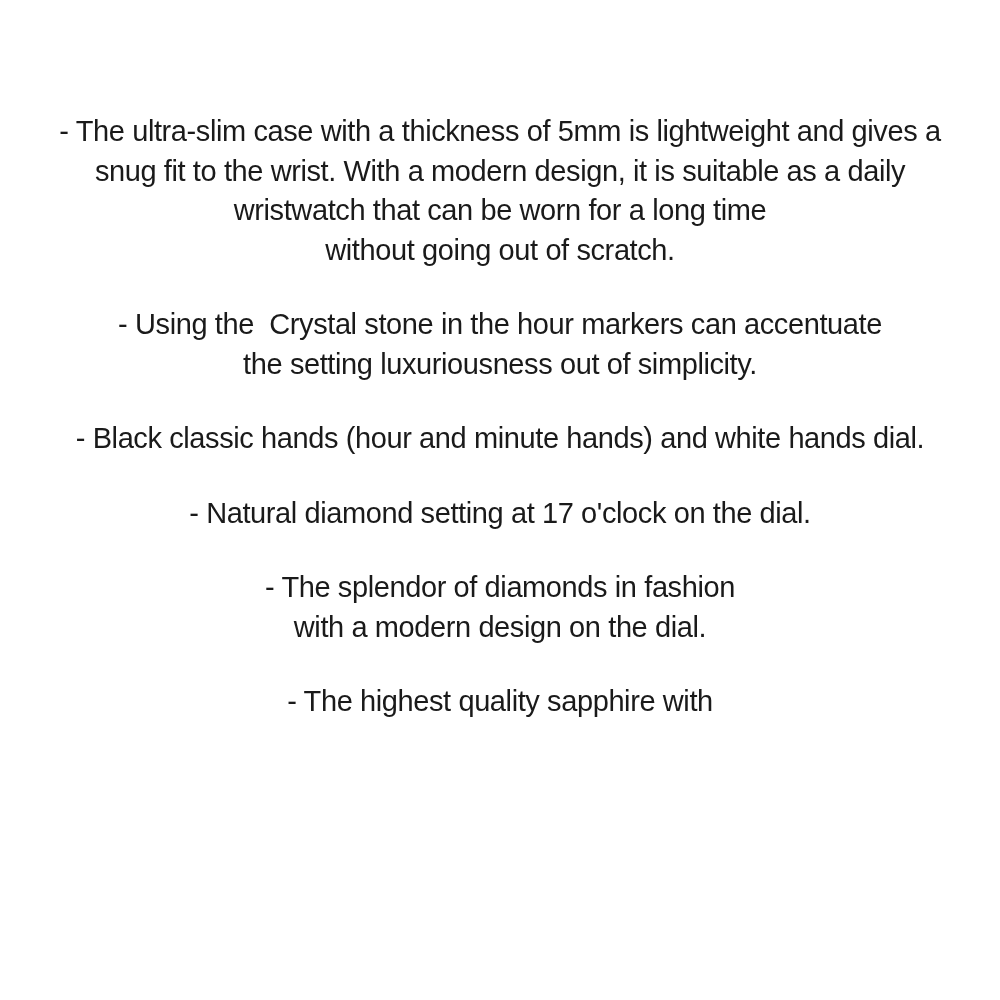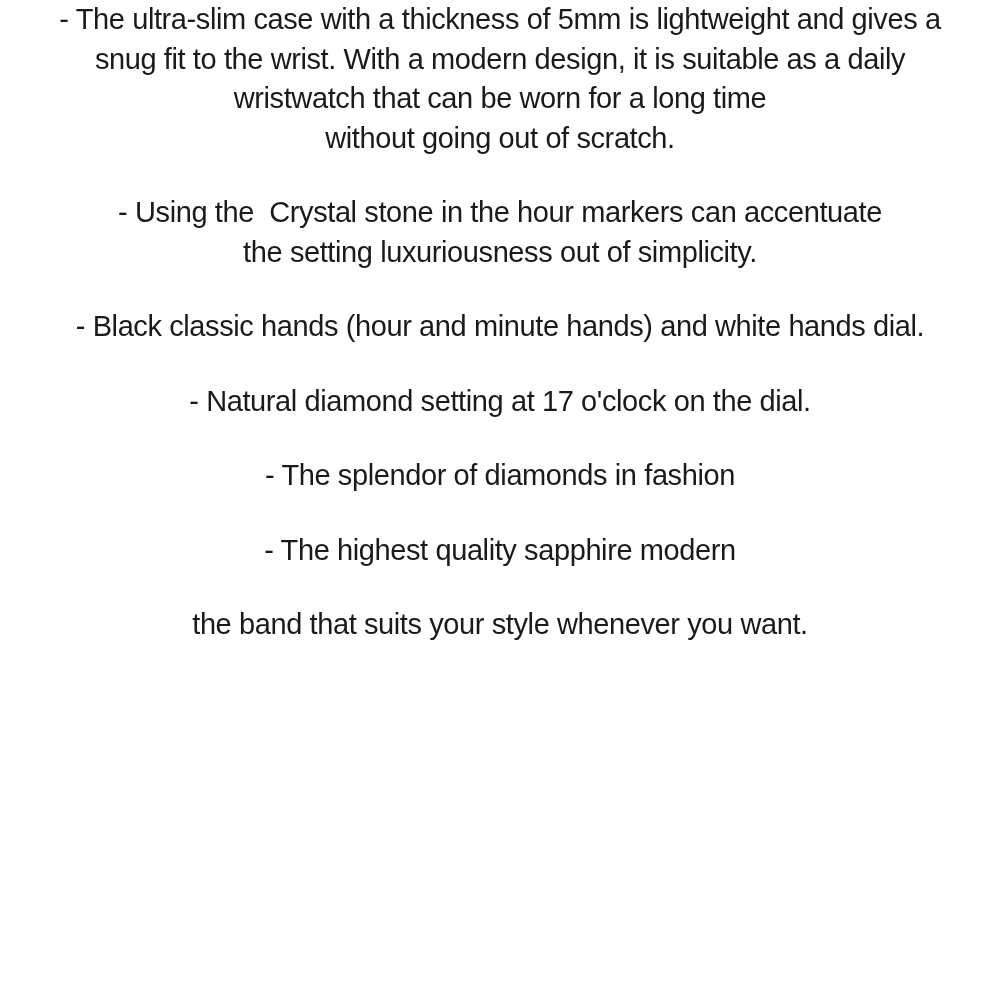--- a/index.html
+++ b/index.html
@@ -9,20 +9,21 @@
   body {
     width: 1000px;
     height: 1000px;
     background: #ffffff;
     font-family: "Liberation Sans", sans-serif;
     overflow: hidden;
   }
   .doc {
     box-sizing: border-box;
     width: 1000px;
+    padding-top: 112px;
     text-align: center;
     color: #1a1a1a;
     font-size: 29px;
     line-height: 39.5px;
     letter-spacing: -0.4px;
   }
   .paragraph {
     margin: 0 0 35px 0;
   }
   .line {
@@ -49,23 +50,23 @@
   <div class="paragraph">
     <div class="line">- Black classic hands (hour and minute hands) and white hands dial.</div>
   </div>
 
   <div class="paragraph">
     <div class="line">- Natural diamond setting at 17 o'clock on the dial.</div>
   </div>
 
   <div class="paragraph">
     <div class="line">- The splendor of diamonds in fashion</div>
+    <div class="line">with a modern design on the dial.</div>
   </div>
 
   <div class="paragraph">
-    <div class="line">- The highest quality sapphire modern</div>
+    <div class="line">- The highest quality sapphire with</div>
   </div>
 
   <div class="paragraph">
-    <div class="line">the band that suits your style whenever you want.</div>
   </div>
 
 </div>
 
 </body></html>

